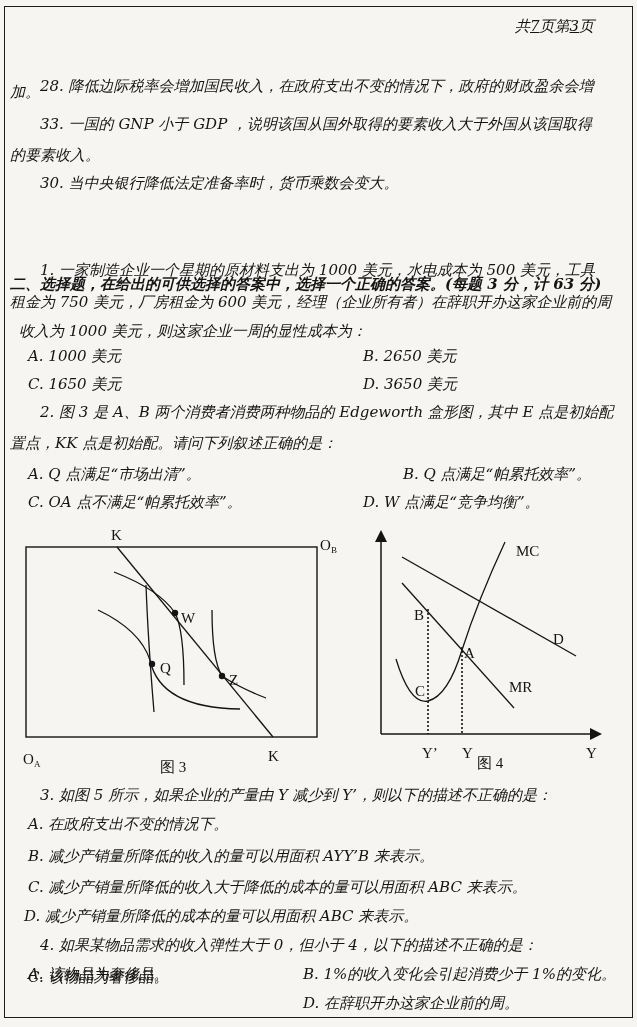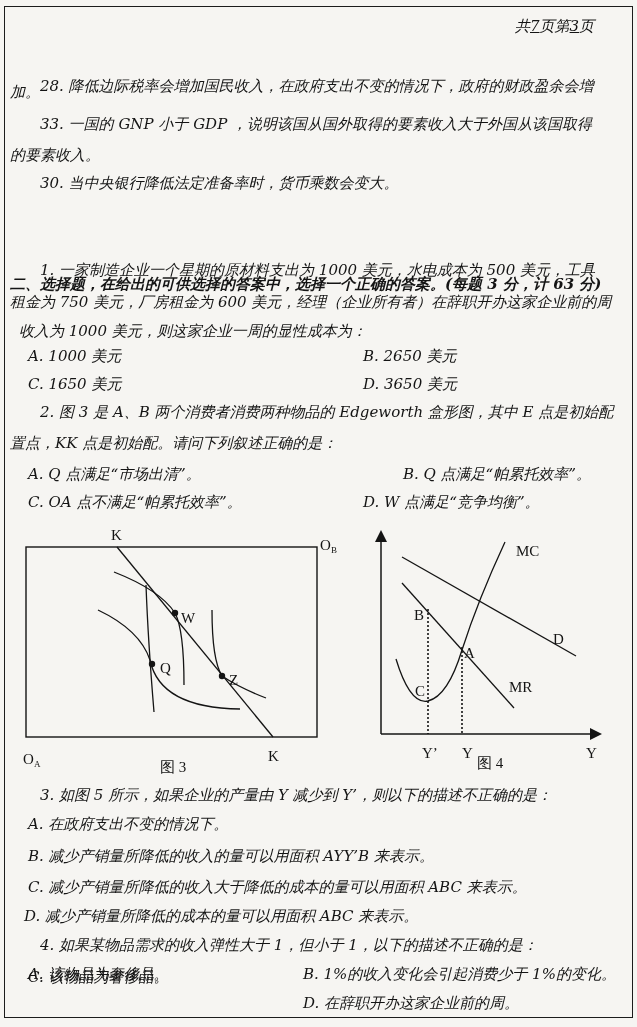--- a/index.html
+++ b/index.html
@@ -101,17 +101,17 @@
   <text x="236" y="238" font-size="15">Y</text>
   <text x="127" y="248" font-size="15">图 4</text>
 </svg>
 
 <div class="txt" style="left:40px;top:786px;">3.   如图 5 所示，如果企业的产量由 Y 减少到 Y’，则以下的描述不正确的是：</div>
 <div class="txt" style="left:28px;top:815px;">A.   在政府支出不变的情况下。</div>
 <div class="txt" style="left:28px;top:847px;">B.   减少产销量所降低的收入的量可以用面积 AYY’B 来表示。</div>
 <div class="txt" style="left:28px;top:878px;">C.   减少产销量所降低的收入大于降低的成本的量可以用面积 ABC 来表示。</div>
 <div class="txt" style="left:24px;top:907px;">D.   减少产销量所降低的成本的量可以用面积 ABC 来表示。</div>
 
-<div class="txt" style="left:40px;top:936px;">4.   如果某物品需求的收入弹性大于 1，但小于 1，以下的描述不正确的是：</div>
+<div class="txt" style="left:40px;top:936px;">4.   如果某物品需求的收入弹性大于 0，但小于 4，以下的描述不正确的是：</div>
 <div class="txt" style="left:28px;top:965px;">A.   该物品为奢侈品。</div>
 <div class="txt" style="left:303px;top:965px;">B.   1%的收入变化会引起消费少于 1%的变化。</div>
 <div class="txt" style="left:28px;top:968px;">C.   该物品为奢侈品。</div>
 <div class="txt" style="left:303px;top:994px;">D.   在辞职开办这家企业前的周。</div>
 
 </body></html>

